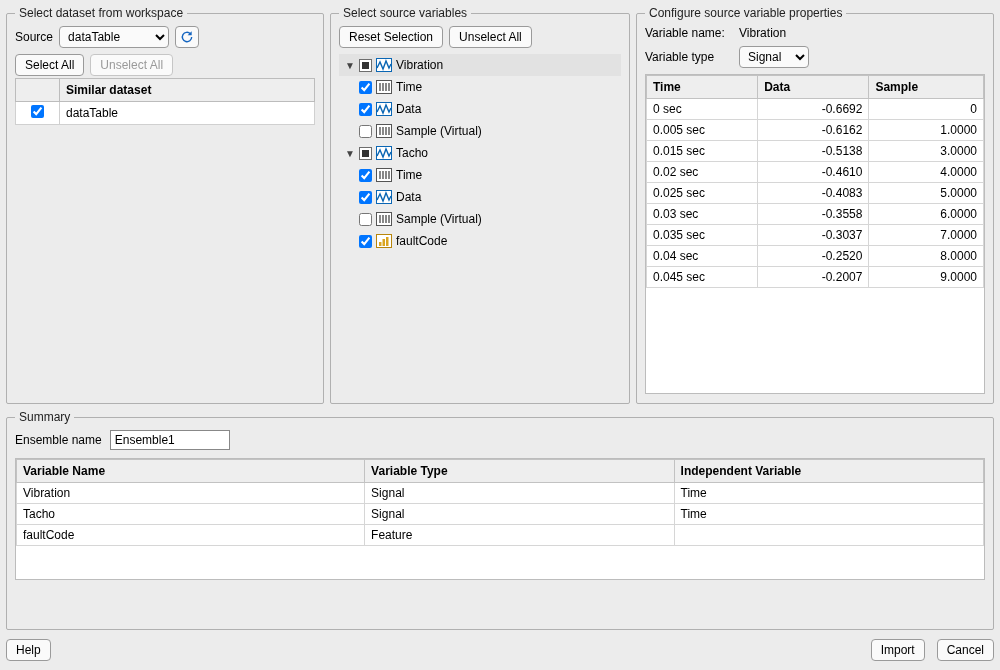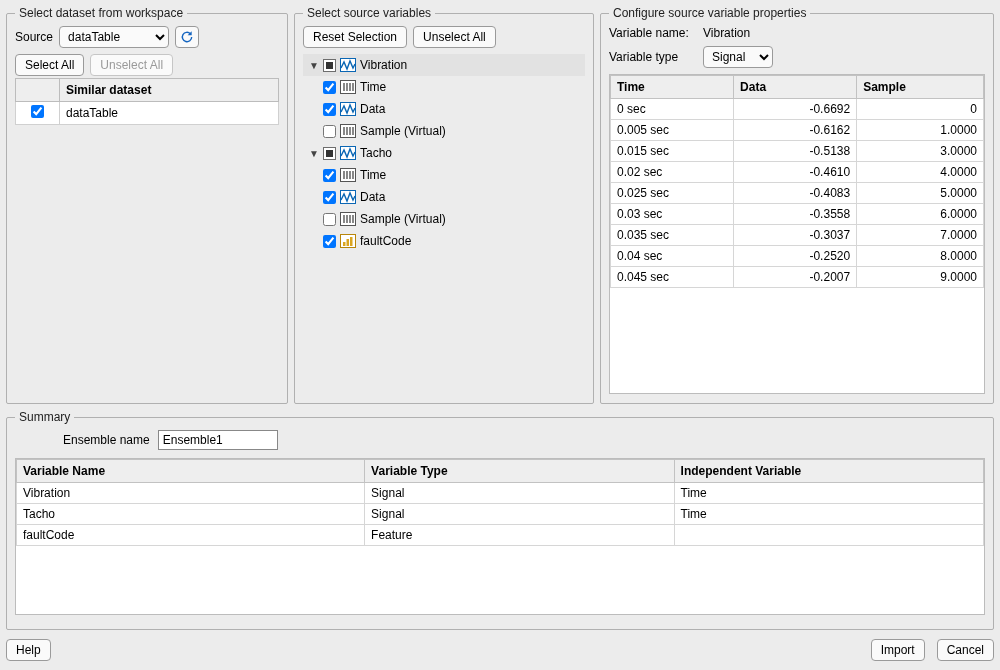--- a/index.html
+++ b/index.html
@@ -29,21 +29,21 @@
     margin: 0;
     padding: 6px 8px 8px 8px;
     border-radius: 2px;
     min-width: 0;
   }
   fieldset.panel > legend {
     font-size: 12px;
     padding: 0 4px;
     color: #222;
   }
-  .panel-dataset { width: 282px; }
+  .panel-dataset { width: 318px; }
   .panel-sources { width: 300px; }
   .panel-config  { flex: 1; }
   .panel-summary { flex: 1; }
 
   
   .btn, select.drop {
     font-family: inherit;
     font-size: 12px;
     background: #fafafa;
     border: 1px solid #9a9a9a;
@@ -169,29 +169,29 @@
   table.datagrid td {
     border: 1px solid #d6d6d6;
     padding: 3px 6px;
     font-size: 12px;
     height: 20px;
   }
   table.datagrid td.num { text-align: right; }
 
   
   .summary-body { display: flex; flex-direction: column; gap: 8px; }
-  .ensemble-row { display: flex; align-items: center; gap: 8px; margin-left: 48px; }
+  .ensemble-row { display: flex; align-items: center; gap: 8px; }
   .ensemble-row input[type="text"] {
     height: 20px; padding: 1px 4px; font-family: inherit; font-size: 12px;
     border: 1px solid #888; width: 120px;
   }
   .sum-grid-wrap {
     border: 1px solid #bcbcbc;
     background: #fff;
-    height: 157px;
+    height: 122px;
     overflow: hidden;
   }
   table.sumgrid {
     border-collapse: collapse; width: calc(100% - 0px);
   }
   table.sumgrid th {
     background: #eee;
     border: 1px solid #c2c2c2;
     padding: 4px 6px;
     font-weight: bold;

